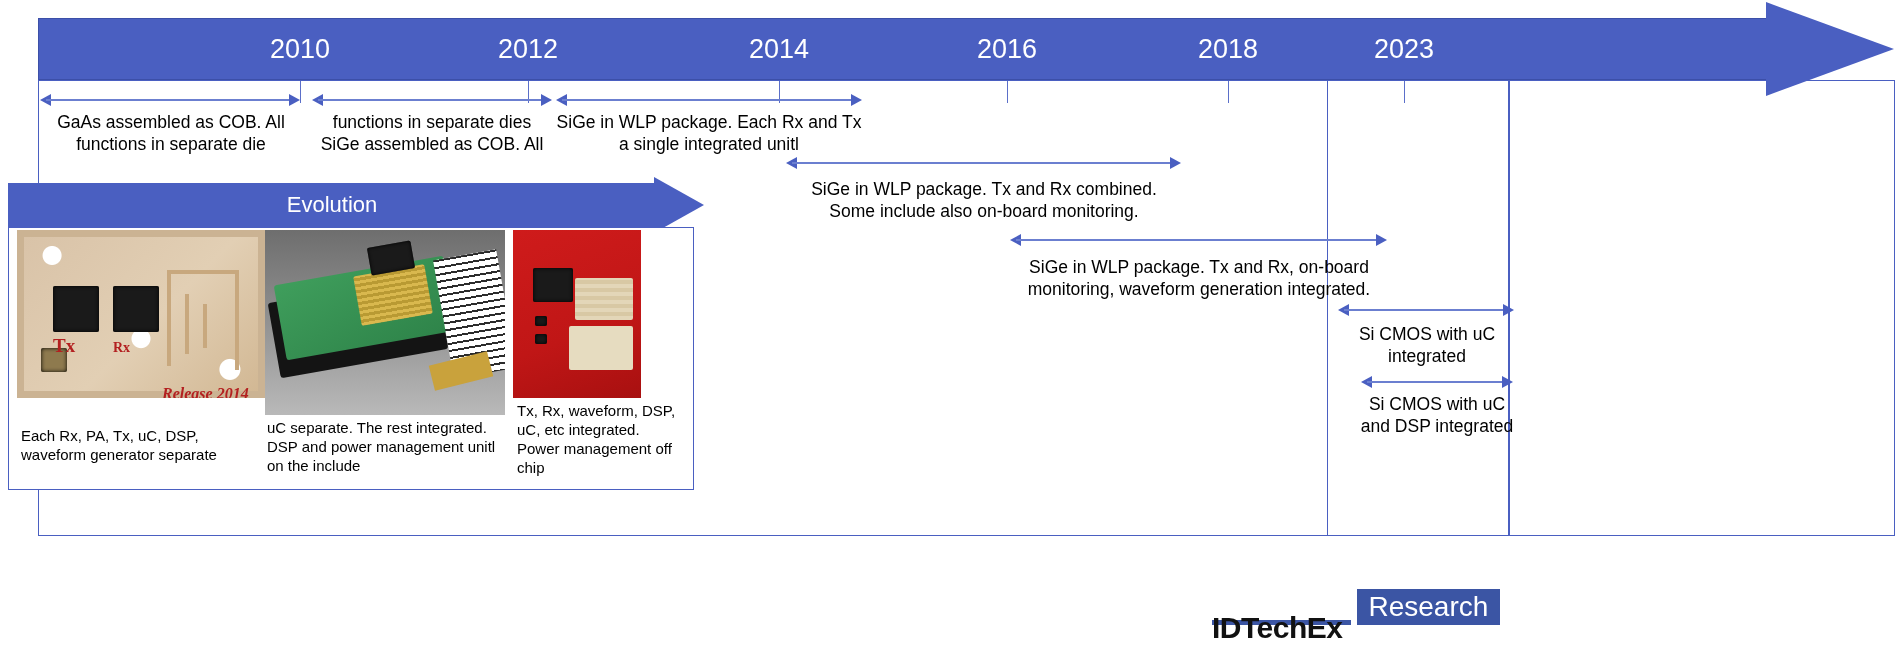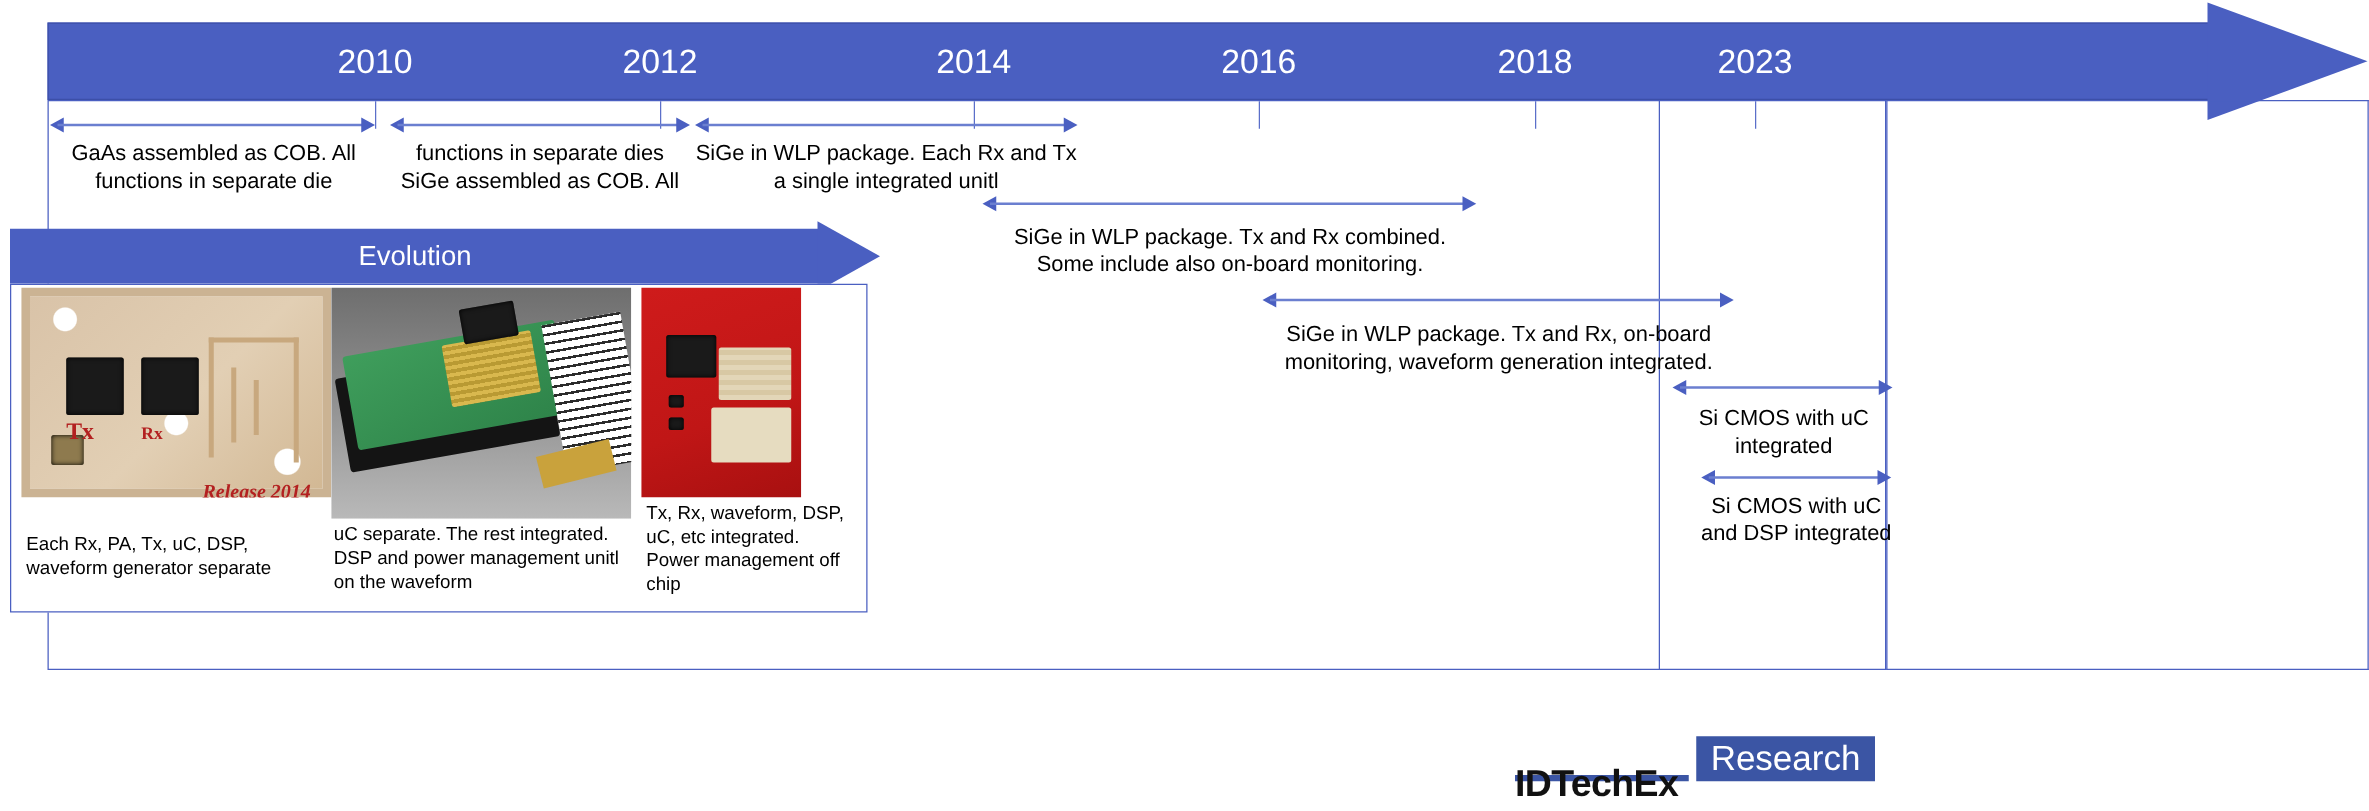--- a/index.html
+++ b/index.html
@@ -383,21 +383,21 @@
       <div class="pcb2-blk" style="left:8px;top:58px;width:170px;height:76px;"></div>
       <div class="pcb2-grn" style="left:14px;top:40px;width:172px;height:76px;"></div>
       <div class="pcb2-gold" style="left:92px;top:40px;width:72px;height:50px;"></div>
       <div class="chip" style="left:104px;top:14px;width:44px;height:28px;transform:rotate(-10deg);"></div>
       <div class="ruler" style="left:178px;top:24px;width:64px;height:120px;"></div>
       <div style="position:absolute;left:166px;top:128px;width:60px;height:26px;background:#c9a23c;transform:rotate(-14deg);"></div>
     </div>
     <div class="cap" style="left:258px;top:190px;width:238px;">
       <div>uC separate.  The  rest integrated.</div>
       <div>DSP and power management  unitl</div>
-      <div>on the waveform</div>
+      <div>on the include</div>
     </div>
 
     <div class="photo" style="left:504px;top:2px;width:128px;height:168px;">
       <div class="pcb3"></div>
       <div class="chip" style="left:20px;top:38px;width:40px;height:34px;"></div>
       <div class="pad" style="left:62px;top:48px;width:58px;height:42px;"></div>
       <div class="pad" style="left:56px;top:96px;width:64px;height:44px;background:#e6dcc0;"></div>
       <div class="chip" style="left:22px;top:86px;width:12px;height:10px;"></div>
       <div class="chip" style="left:22px;top:104px;width:12px;height:10px;"></div>
     </div>

